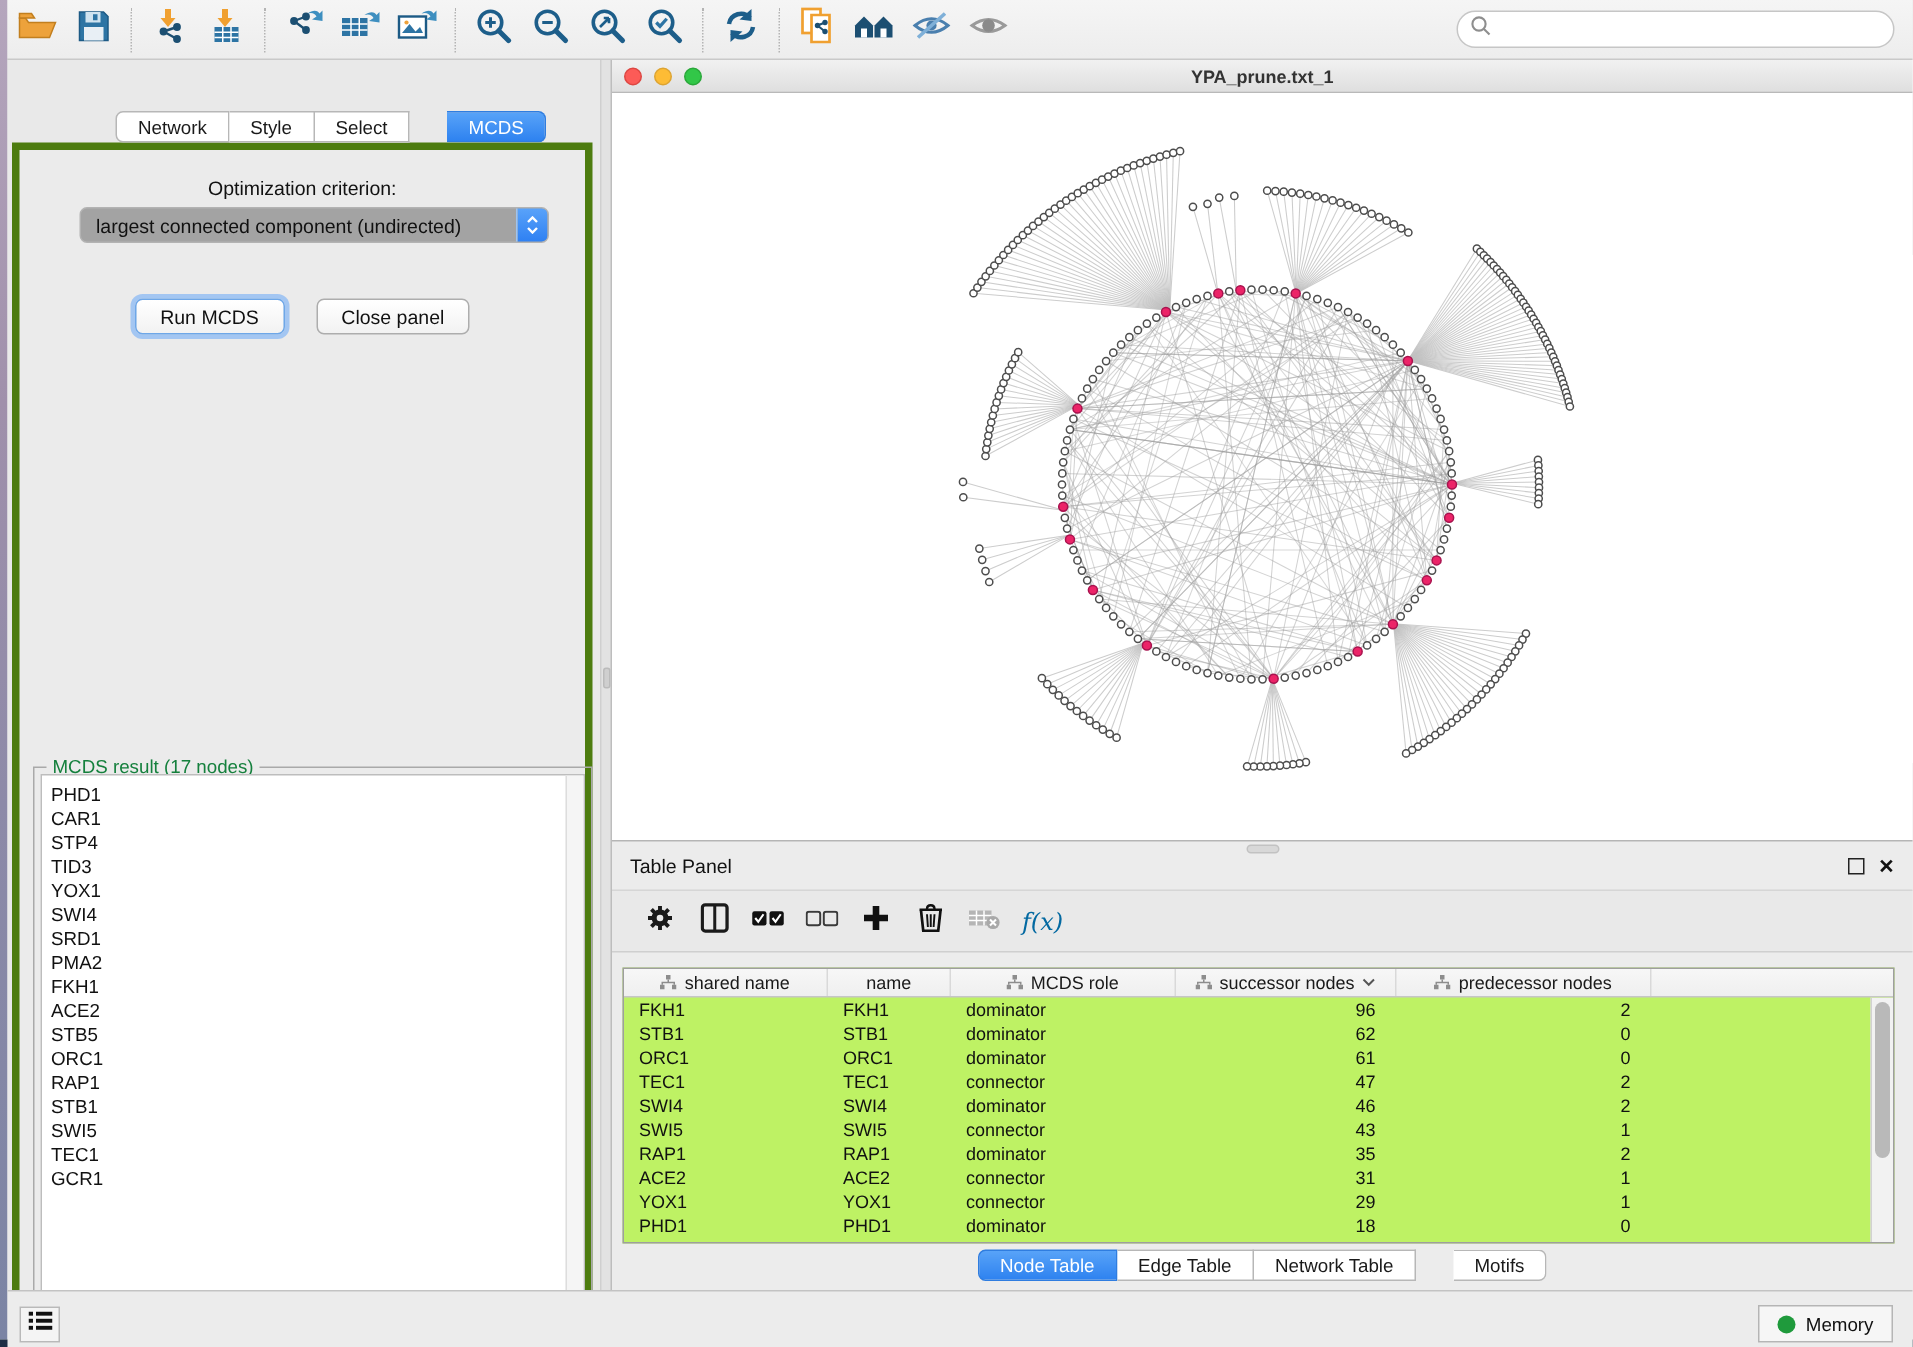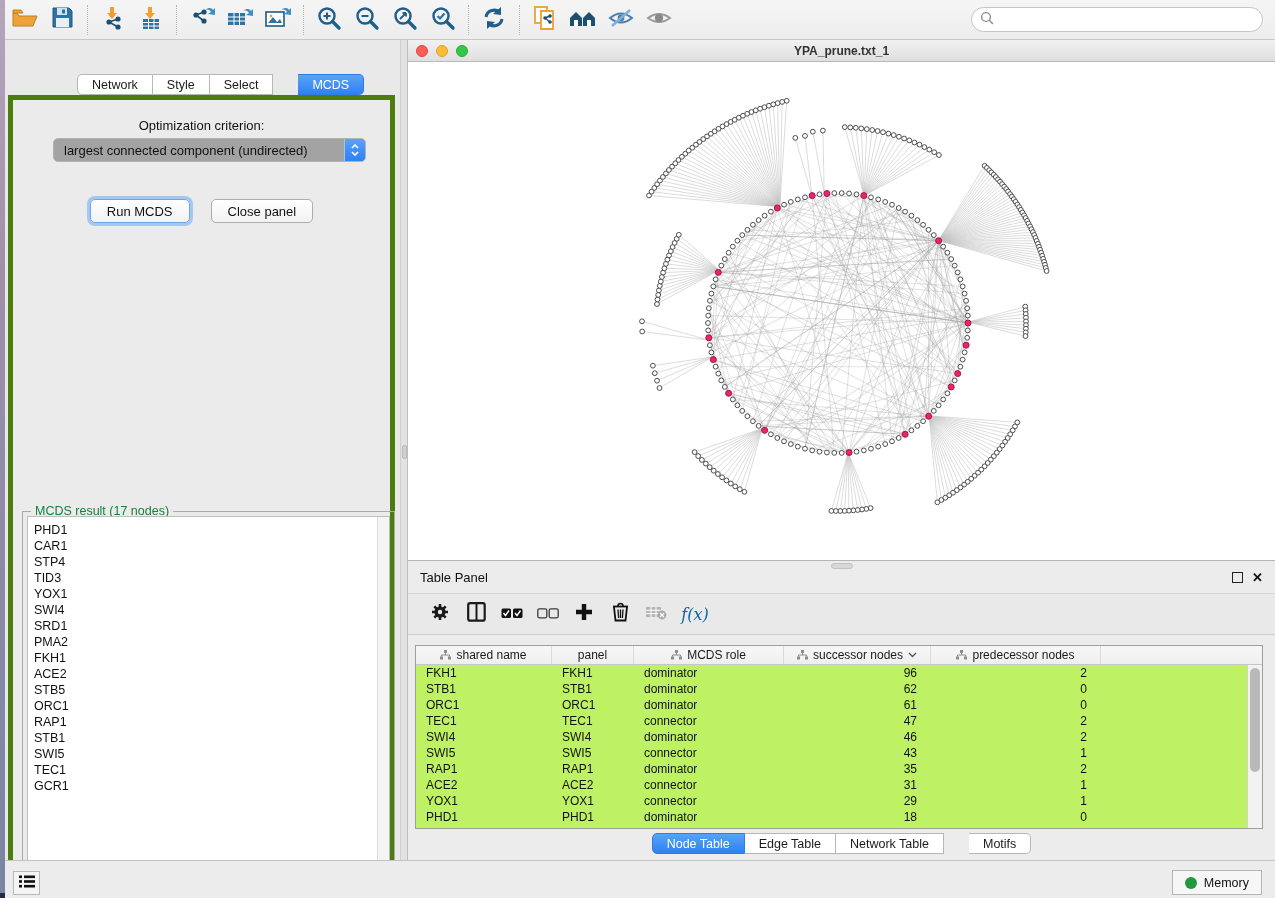--- a/index.html
+++ b/index.html
@@ -1133,21 +1133,21 @@
               <g fill="#8d8d8d">
                 <rect x="4" y="0" width="3" height="3"></rect>
                 <rect x="0" y="6.5" width="3" height="3"></rect>
                 <rect x="8" y="6.5" width="3" height="3"></rect>
               </g>
               <path d="M5.5 3 V5 M1.5 6.5 V5 H9.5 V6.5" stroke="#8d8d8d" fill="none"></path>
             </svg>
             <span>shared name</span>
           </div>
           <div class="th" style="width: 82px;">
-            <span>panel</span>
+            <span>name</span>
           </div>
           <div class="th" style="width: 150px;">
             <svg width="11" height="10">
               <g fill="#8d8d8d">
                 <rect x="4" y="0" width="3" height="3"></rect>
                 <rect x="0" y="6.5" width="3" height="3"></rect>
                 <rect x="8" y="6.5" width="3" height="3"></rect>
               </g>
               <path d="M5.5 3 V5 M1.5 6.5 V5 H9.5 V6.5" stroke="#8d8d8d" fill="none"></path>
             </svg>

